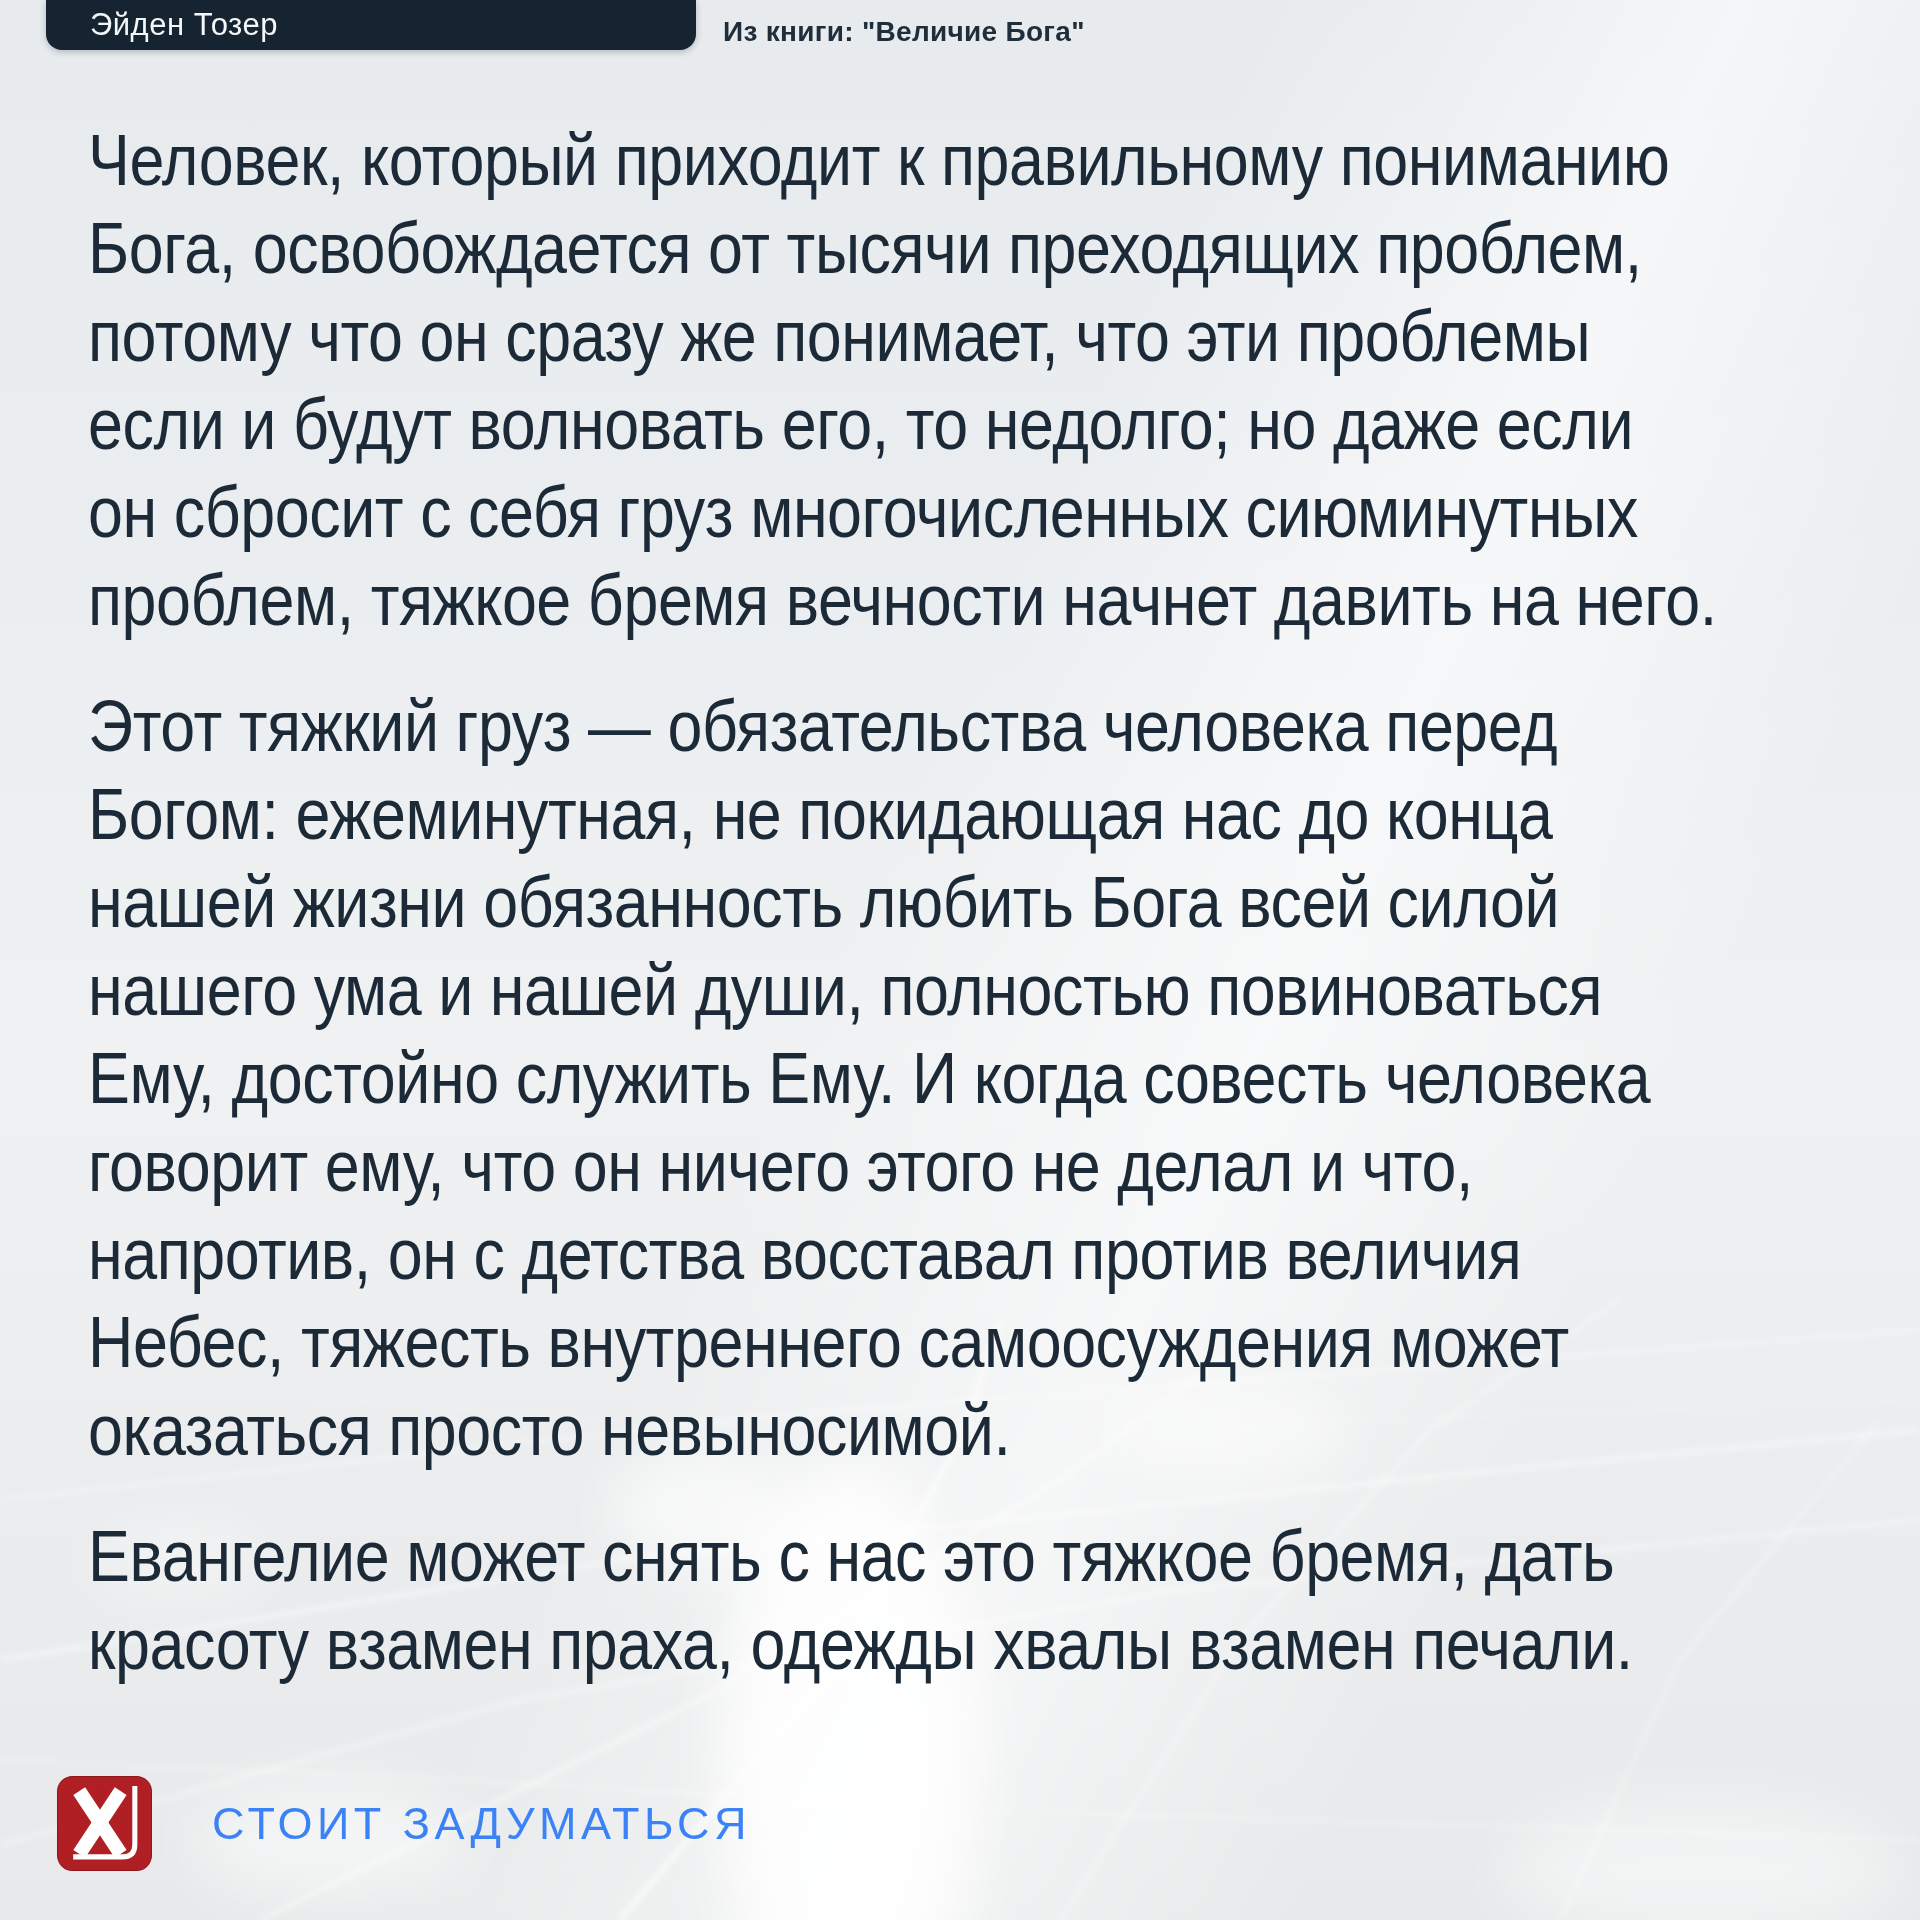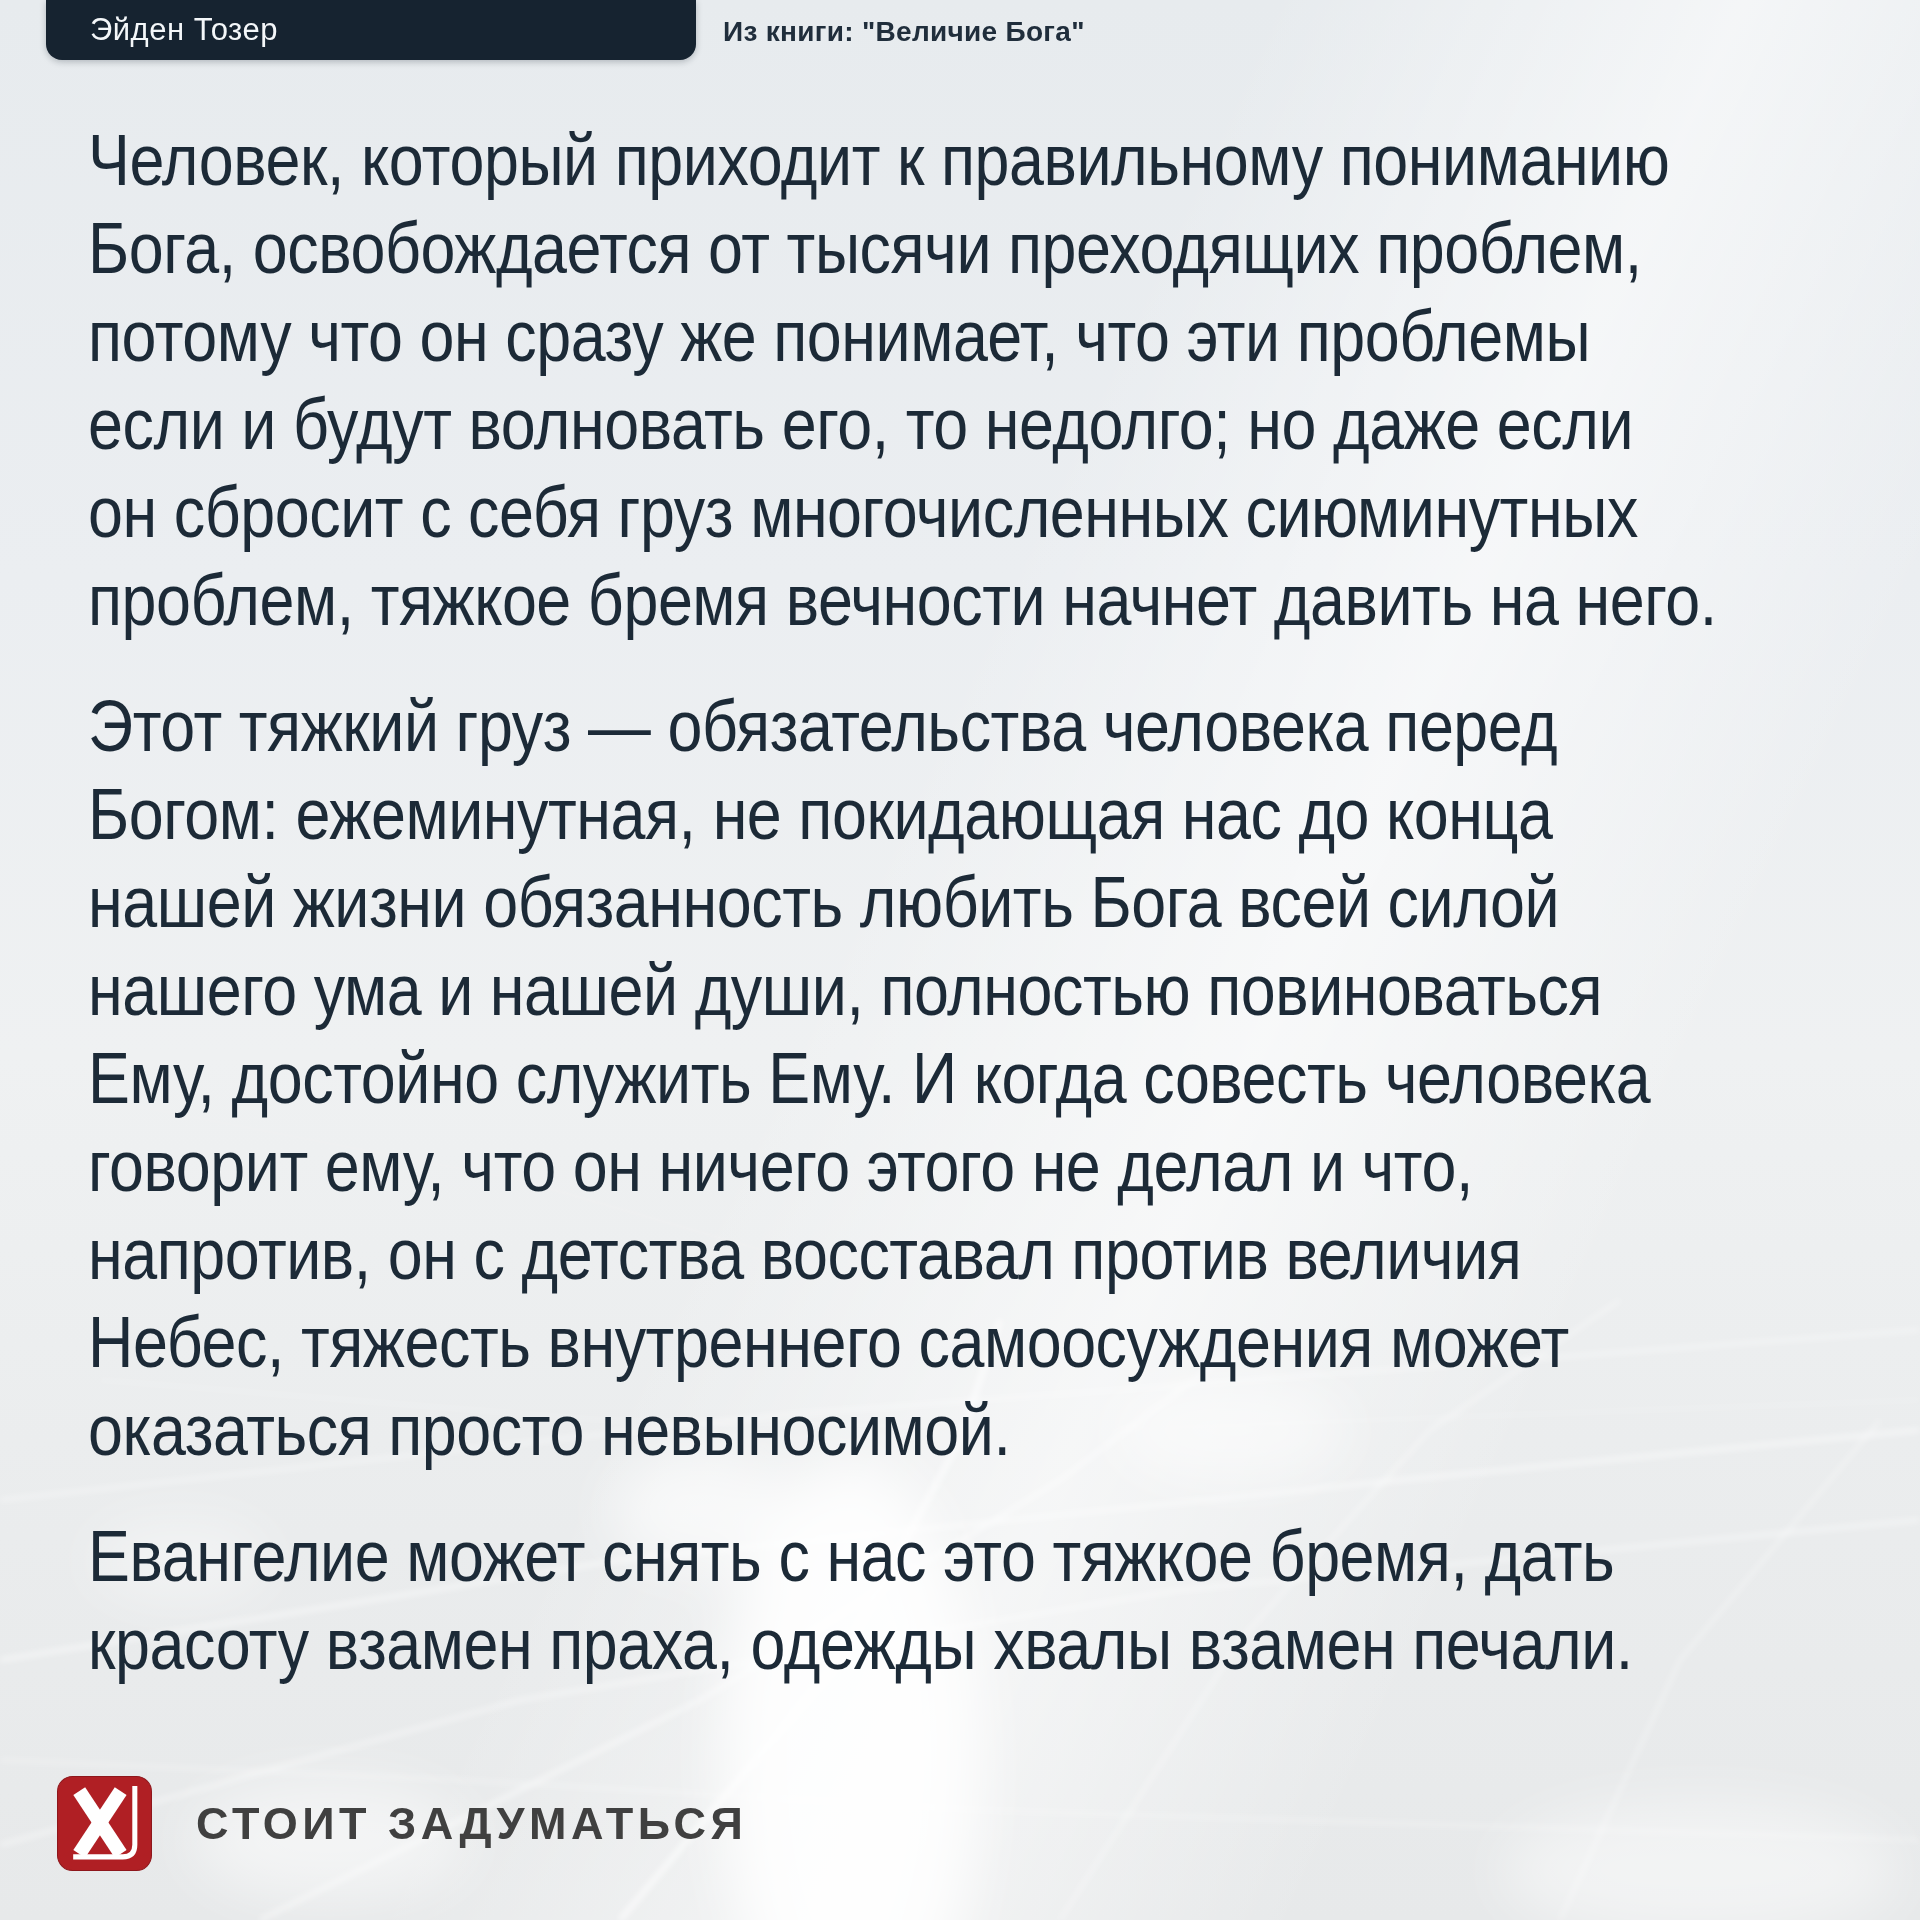--- a/index.html
+++ b/index.html
@@ -15,21 +15,21 @@
 
   
   .bg-mesh {
     position: absolute; left: 0; top: 0; width: 1920px; height: 1920px;
     pointer-events: none;
   }
 
   
   .author-badge {
     position: absolute; left: 46px; top: 0;
-    width: 650px; height: 60px;
+    width: 650px; height: 50px;
     background: #162330;
     border-radius: 0 0 16px 16px;
     display: flex; align-items: center;
     padding-left: 44px; box-sizing: border-box;
     box-shadow: 0 2px 6px rgba(20,32,44,0.25);
   }
   .author-badge span {
     color: #f4f7f9; font-size: 31px; font-weight: 500; letter-spacing: 0.5px;
   }
   .book-source {
@@ -53,23 +53,23 @@
     letter-spacing: -0.5px;
     white-space: pre-line;
   }
 
   
   .footer-logo {
     position: absolute; left: 57px; top: 1776px;
     width: 95px; height: 95px;
   }
   .footer-brand {
-    position: absolute; left: 196px; top: 1776px; height: 95px;
+    position: absolute; left: 212px; top: 1776px; height: 95px;
     display: flex; align-items: center;
-    color: #404040; font-size: 45px; font-weight: 700; letter-spacing: 4.5px;
+    color: #3b82f6; font-size: 45px; font-weight: 400; letter-spacing: 4.5px;
   }
 </style>
 </head>
 <body>
 
 <svg class="bg-mesh" viewBox="0 0 1920 1920" xmlns="http://www.w3.org/2000/svg">
   <defs>
     <filter id="soft" x="-40%" y="-40%" width="180%" height="180%">
         <feGaussianBlur stdDeviation="3"></feGaussianBlur>
       </filter>

